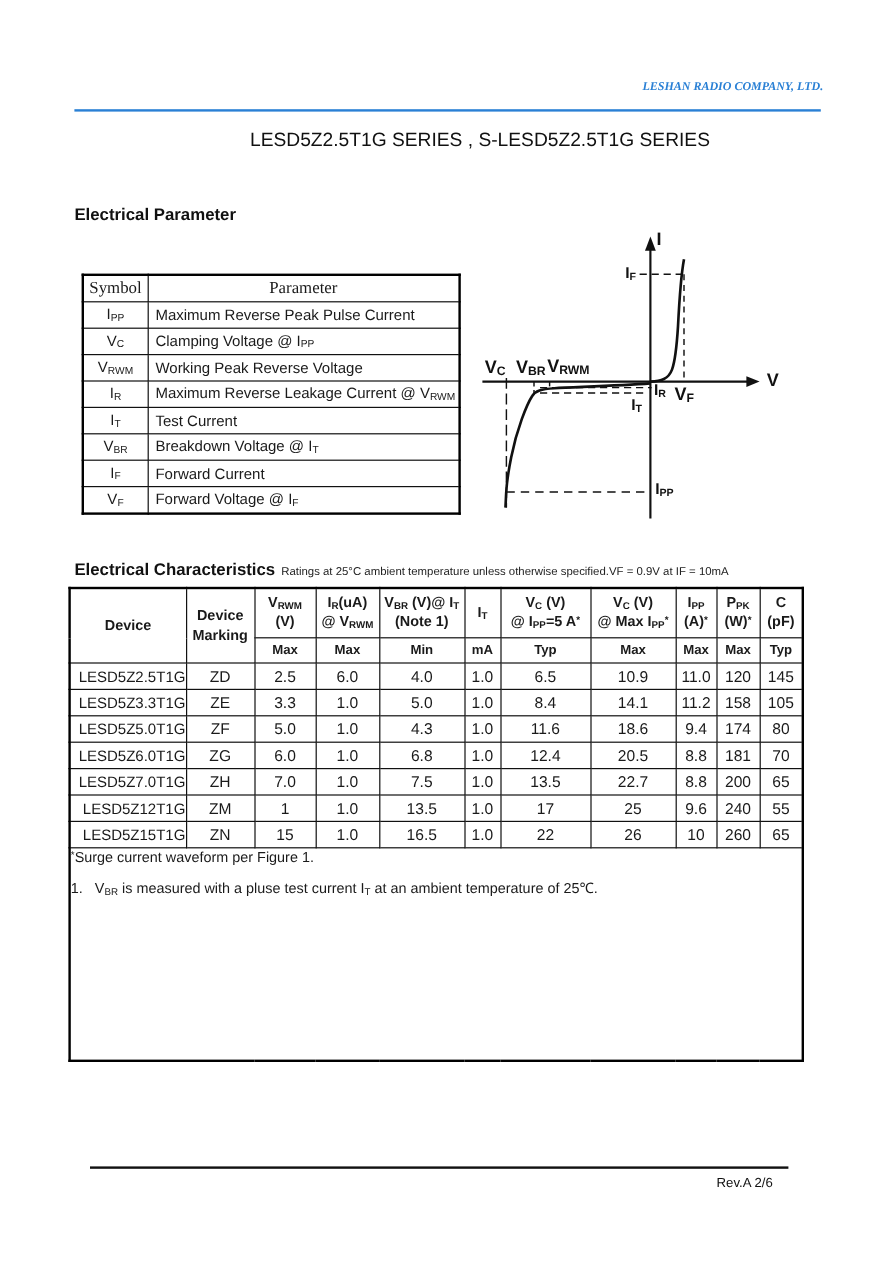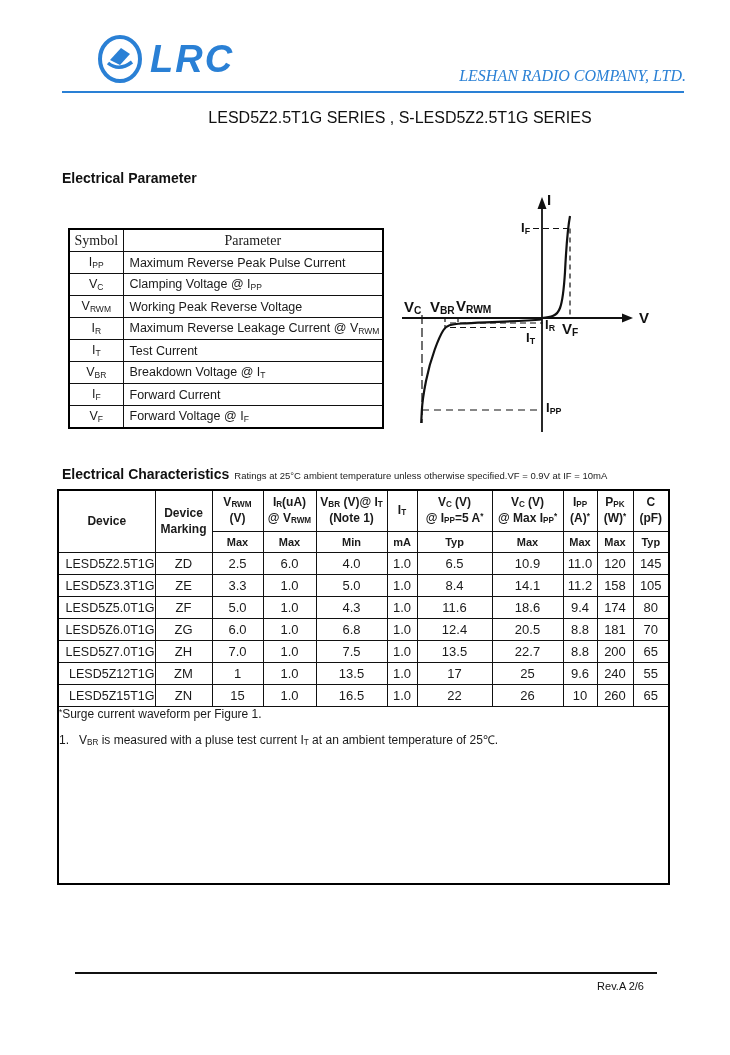--- a/index.html
+++ b/index.html
@@ -4,21 +4,21 @@
 <style>
   html,body{margin:0;padding:0;background:#fff;}
   .page{position:relative;width:730px;height:1055px;background:#ffffff;overflow:hidden;
         font-family:"Liberation Sans",sans-serif;color:#1a1a1a;}
 
   
   .logo{position:absolute;left:97px;top:34px;display:flex;align-items:center;}
   .logo-text{font-size:38px;font-weight:bold;font-style:italic;color:var(--accent);
              letter-spacing:2px;margin-left:5px;line-height:1;}
   .company{position:absolute;right:44px;top:67px;font-family:"Liberation Serif",serif;
-           font-weight:normal;font-style:italic;font-size:16px;color:var(--accent);}
+           font-weight:bold;font-style:italic;font-size:10px;color:var(--accent);}
   .header-rule{position:absolute;left:62px;top:91px;width:622px;height:2px;background:var(--accent);}
 
   .doc-title{position:absolute;left:70px;top:109px;width:660px;margin:0;text-align:center;
              font-size:16px;font-weight:normal;color:#111;}
 
   .sec-h{font-size:14px;font-weight:bold;color:#111;}
   .ep-h{position:absolute;left:62px;top:170px;margin:0;}
 
   
   .param-table{position:absolute;left:68px;top:228px;width:314px;border-collapse:collapse;
@@ -55,28 +55,20 @@
 
   
   .footer-rule{position:absolute;left:75px;top:972px;width:582px;height:2px;background:#111;}
   .rev{position:absolute;right:86px;top:980px;font-size:11px;color:#111;}
 </style>
 </head>
 <body>
 
 <div class="page">
 
-  <div class="logo">
-    <svg width="48" height="50" viewBox="0 0 48 50">
-      <ellipse cx="23" cy="25" rx="20" ry="22" fill="none" stroke="var(--accent)" stroke-width="4"></ellipse>
-      <path d="M13,26 L24,14 L33,20 L23,31 Z" fill="var(--accent)"></path>
-      <path d="M11,29 Q22,38 35,28" fill="none" stroke="var(--accent)" stroke-width="3.5"></path>
-    </svg>
-    <span class="logo-text">LRC</span>
-  </div>
   <div class="company">LESHAN RADIO COMPANY, LTD.</div>
   <div class="header-rule"></div>
 
   <h1 class="doc-title">LESD5Z2.5T1G SERIES , S-LESD5Z2.5T1G SERIES</h1>
 
   <h2 class="sec-h ep-h">Electrical Parameter</h2>
 
   <table class="param-table">
     <colgroup>
         <col style="width:54px">

